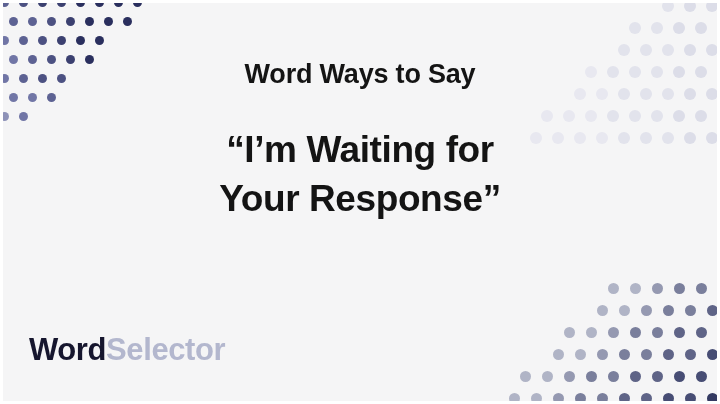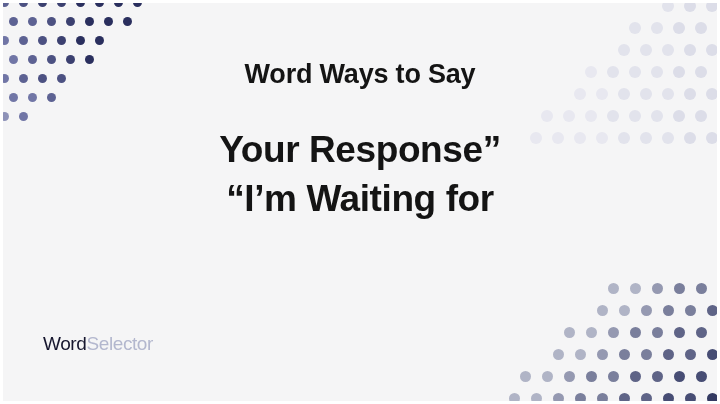--- a/index.html
+++ b/index.html
@@ -68,24 +68,24 @@
     font-weight: 700;
     letter-spacing: -0.4px;
     color: #141414;
     line-height: 1.32;
   }
   .headline-line { display: block; }
 
   
   #logo {
     position: absolute;
-    left: 43px;
+    left: 29px;
     top: 334px;
-    font-size: 19px;
-    font-weight: 400;
+    font-size: 31px;
+    font-weight: 700;
     letter-spacing: -0.4px;
     line-height: 1;
     white-space: nowrap;
     z-index: 3;
   }
   #logo-word { color: #16162e; }
   #logo-selector { color: #b3b7ce; }
 </style>
 </head>
 <body>
@@ -219,22 +219,22 @@
       <span class="dot" style="left: 190.5px; top: -1.5px; width: 11px; height: 11px; background: rgb(122, 127, 156); opacity: 1;"></span>
       <span class="dot" style="left: 168.5px; top: -1.5px; width: 11px; height: 11px; background: rgb(122, 127, 156); opacity: 1;"></span>
       <span class="dot" style="left: 146.5px; top: -1.5px; width: 11px; height: 11px; background: rgb(149, 153, 177); opacity: 1;"></span>
       <span class="dot" style="left: 124.5px; top: -1.5px; width: 11px; height: 11px; background: rgb(176, 180, 198); opacity: 1;"></span>
       <span class="dot" style="left: 102.5px; top: -1.5px; width: 11px; height: 11px; background: rgb(176, 180, 198); opacity: 1;"></span>
     </div>
 
   <div id="text-block">
     <p id="eyebrow">Word Ways to Say</p>
     <h1 id="headline">
+      <span class="headline-line">“I’m Waiting for</span>
       <span class="headline-line">Your Response”</span>
-      <span class="headline-line">“I’m Waiting for</span>
     </h1>
   </div>
 
   <div id="logo">
     <span id="logo-word">Word</span><span id="logo-selector">Selector</span>
   </div>
 
 </div>
 
 </body></html>

